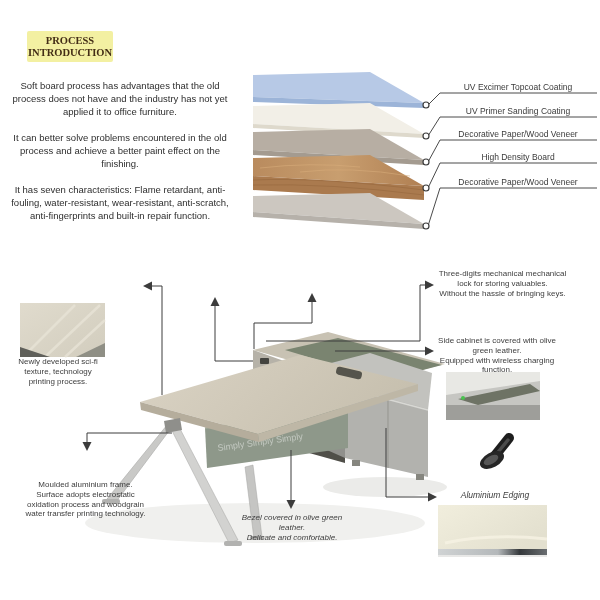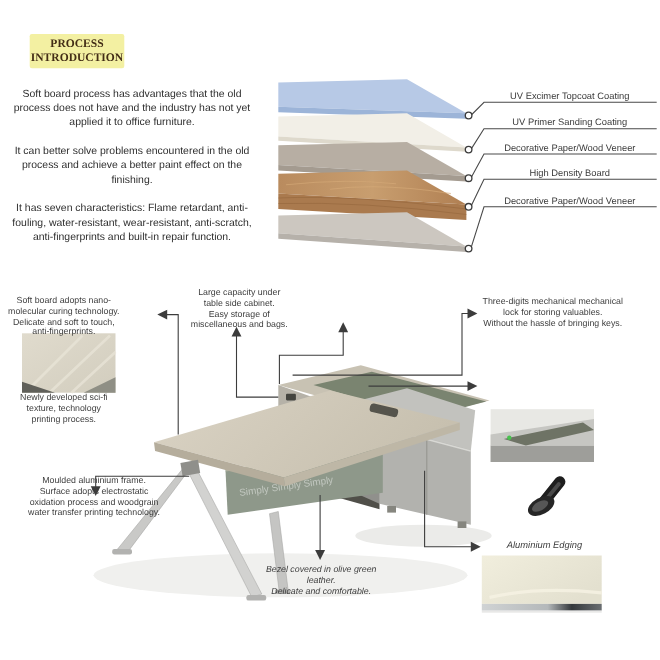--- a/index.html
+++ b/index.html
@@ -202,35 +202,31 @@
     </g>
 
     <g>
       <rect x="438" y="250" width="109" height="44" fill="url(#edgeGrad)"></rect>
       <path d="M445,288 Q490,278 547,284" stroke="#f6f3e4" stroke-width="3" fill="none" opacity="0.8"></path>
       <rect x="438" y="294" width="109" height="6" fill="url(#metalGrad)"></rect>
       <rect x="438" y="300" width="109" height="2" fill="#d9d9d7" opacity="0.6"></rect>
     </g>
   </svg>
 
-  <div class="callout" style="left:5px;top:268px;width:106px;">Soft board adopts nano-
-molecular curing technology.
-Delicate and soft to touch,
-anti-fingerprints.</div>
   <div class="callout" style="left:5px;top:357px;width:106px;">Newly developed sci-fi
 texture, technology
 printing process.</div>
-  <div class="callout" style="left:160px;top:261px;width:115px;">Large capacity under
-table side cabinet.
-Easy storage of
-miscellaneous and bags.</div>
   <div class="callout" style="left:420px;top:269px;width:165px;">Three-digits mechanical mechanical
 lock for storing valuables.
 Without the hassle of bringing keys.</div>
-  <div class="callout" style="left:18px;top:432px;width:135px;text-align:center;">Moulded aluminium frame.
+  <div class="callout" style="left:418px;top:336px;width:158px;">Side cabinet is covered with olive
+green leather.
+Equipped with wireless charging
+function.</div>
+  <div class="callout" style="left:18px;top:480px;width:135px;text-align:center;">Moulded aluminium frame.
 Surface adopts electrostatic
 oxidation process and woodgrain
 water transfer printing technology.</div>
   <div class="callout" style="left:233px;top:513px;width:118px;font-style:italic;">Bezel covered in olive green
 leather.
 Delicate and comfortable.</div>
   <div class="callout small-title" style="left:445px;top:491px;width:100px;font-style:italic;">Aluminium Edging</div>
 
 </div>
 

